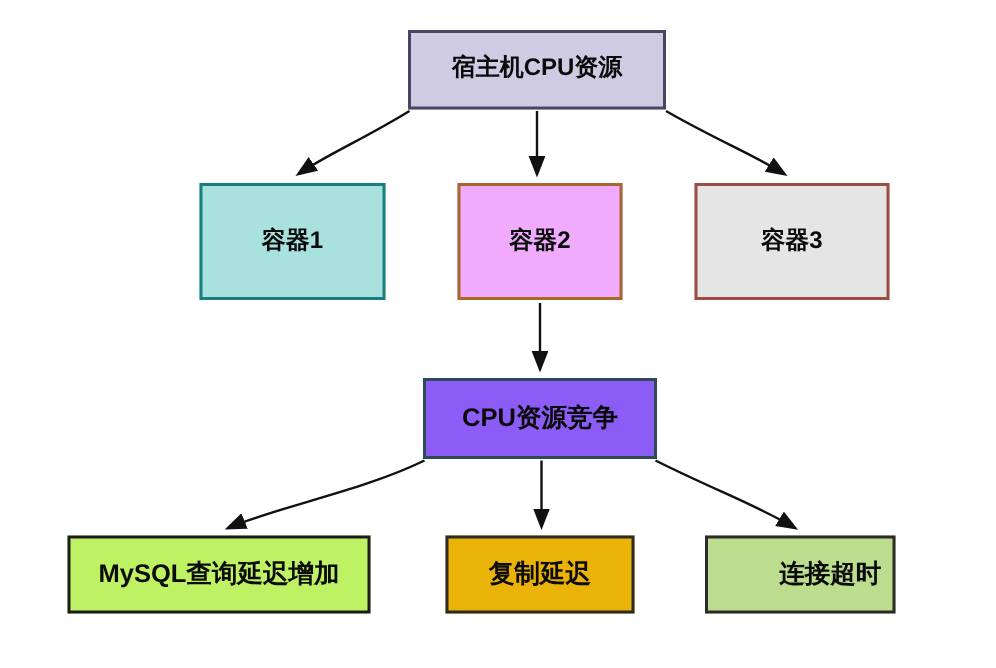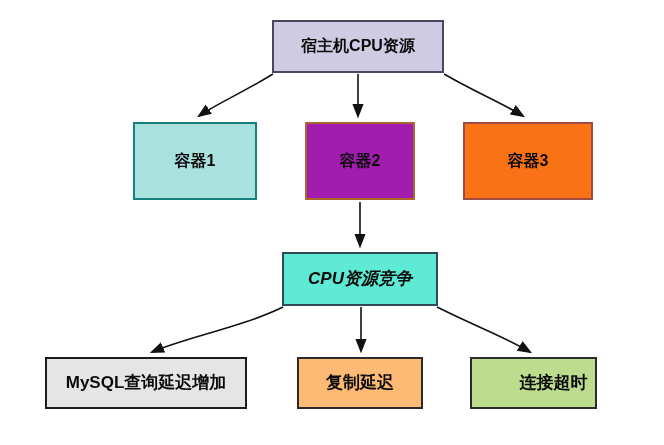--- a/index.html
+++ b/index.html
@@ -69,37 +69,37 @@
   </svg>
 
   <div class="node node-host" style="background-color: rgb(207, 203, 227); border-color: rgb(75, 69, 99);">
     <span>宿主机CPU资源</span>
   </div>
 
   <div class="node node-container1" style="background-color: rgb(169, 225, 223); border-color: rgb(23, 128, 126);">
     <span>容器1</span>
   </div>
 
-  <div class="node node-container2" style="background-color: #a21caf; border-color: rgb(170, 102, 43);">
+  <div class="node node-container2" style="background-color: #f0abfc; border-color: rgb(170, 102, 43);">
     <span>容器2</span>
   </div>
 
-  <div class="node node-container3" style="background-color: #f97316; border-color: rgb(158, 75, 69);">
+  <div class="node node-container3" style="background-color: #e5e5e5; border-color: rgb(158, 75, 69);">
     <span>容器3</span>
   </div>
 
-  <div class="node node-contention" style="background-color: #5eead4; border-color: rgb(46, 74, 87); font-style: italic;">
+  <div class="node node-contention" style="background-color: #8b5cf6; border-color: rgb(46, 74, 87);">
     <span>CPU资源竞争</span>
   </div>
 
-  <div class="node node-effect1" style="background-color: #e5e5e5; border-color: rgb(28, 28, 28); align-items: center;">
+  <div class="node node-effect1" style="background-color: #bef264; border-color: rgb(28, 28, 28); align-items: center;">
     <span>MySQL查询延迟增加</span>
   </div>
 
-  <div class="node node-effect2" style="background-color: #fdba74; border-color: rgb(43, 43, 43);">
+  <div class="node node-effect2" style="background-color: #eab308; border-color: rgb(43, 43, 43);">
     <span>复制延迟</span>
   </div>
 
   <div class="node node-effect3" style="background-color: rgb(188, 221, 142); border-color: rgb(43, 43, 43); padding-left: 40px;">
     <span>连接超时</span>
   </div>
 
 </div>
 
 </body></html>

